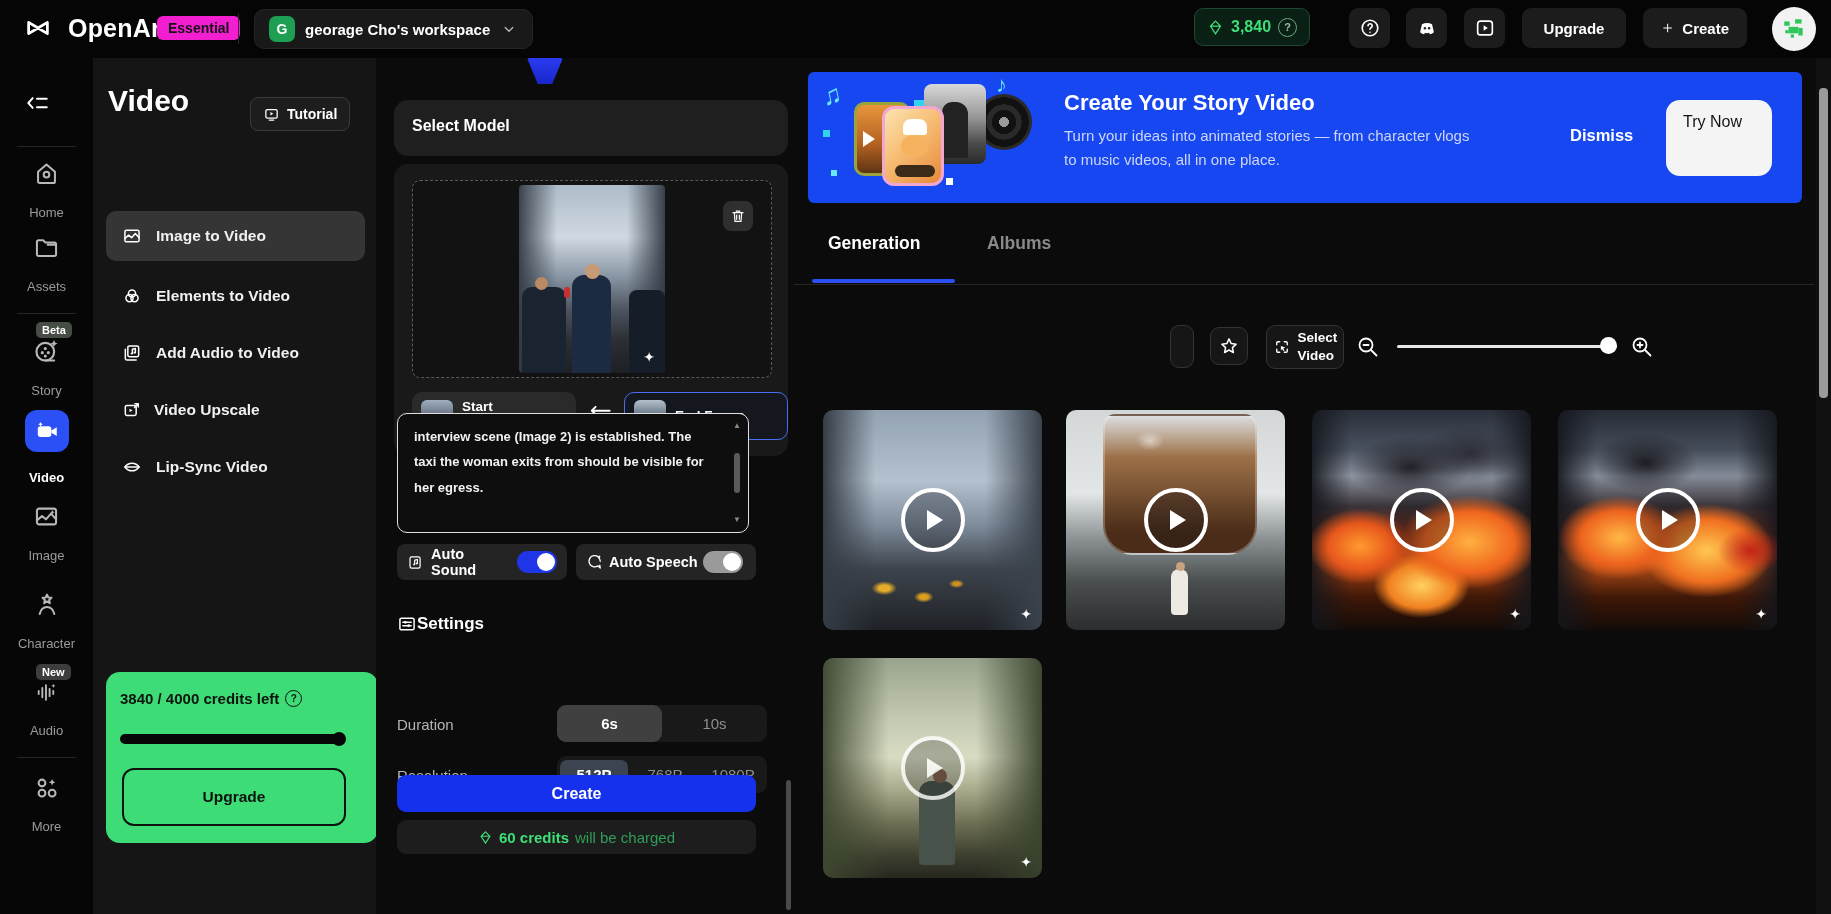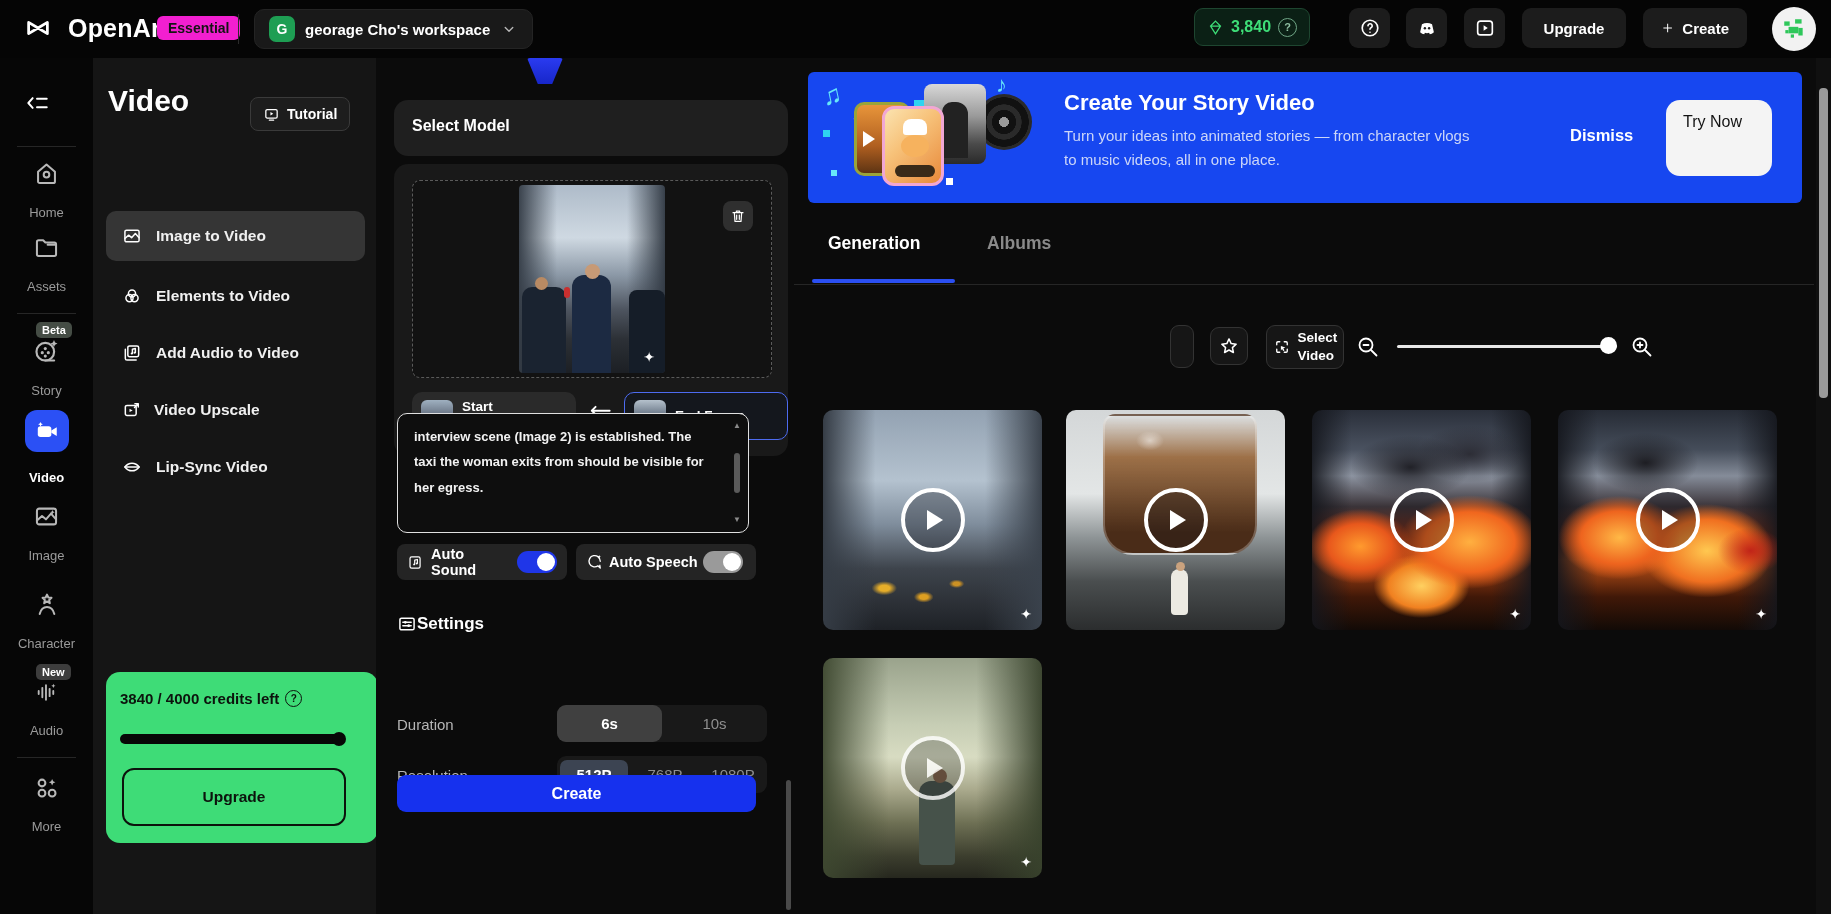--- a/index.html
+++ b/index.html
@@ -463,20 +463,27 @@
   </div>
 
   <div class="abs set-label" style="top:709px;">Resolution</div>
   <div class="abs seg" style="top:698px;">
     <div class="seg-opt seg-sel-slate">512P</div>
     <div class="seg-opt">768P</div>
     <div class="seg-opt">1080P</div>
   </div>
 
   <div class="abs create-btn">Create</div>
+  <div class="abs note-pill">
+    <svg width="15" height="15" viewBox="0 0 24 24">
+      <path style="stroke:#3ede78;fill:none;stroke-width:1.8" d="M12 3 l7 7 -7 11 L5 10 Z M5 10 h14"></path>
+      </svg>
+    <span style="color:#3ede78;font-weight:800;">60 credits</span>
+    <span style="color:#2f9e57;">will be charged</span>
+  </div>
   <div class="abs gen-scroll"></div>
 </div>
 
 <div id="content" class="abs">
   <div class="abs banner">
     <div class="abs" style="left:10px;top:6px;width:220px;height:119px;">
       <span class="abs" style="left:4px;top:2px;font-size:26px;color:#67e8f9;transform:rotate(-12deg);">♫</span>
       <span class="abs" style="left:34px;top:26px;font-size:18px;color:#b09af7;">♪</span>
       <span class="abs" style="left:178px;top:-6px;font-size:22px;color:#67e8f9;">♪</span>
       <div class="abs" style="left:5px;top:52px;width:7px;height:7px;background:#2fd4f0;"></div>

